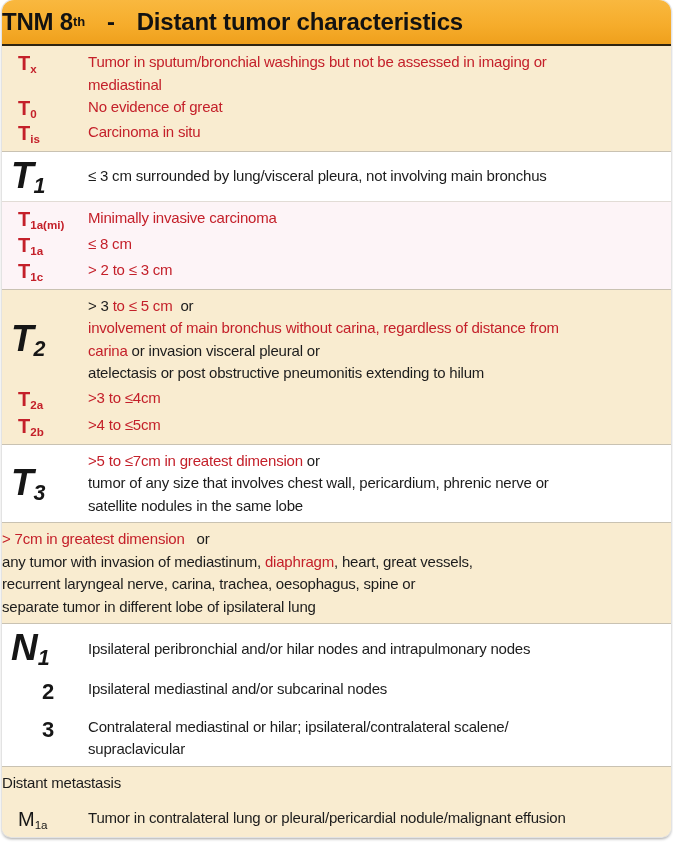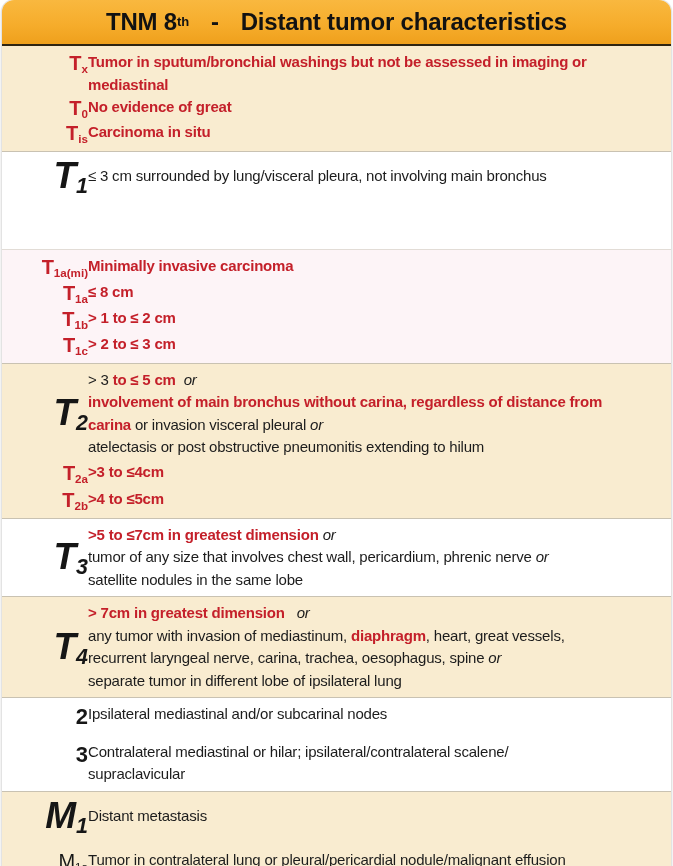--- a/index.html
+++ b/index.html
@@ -22,58 +22,57 @@
   .tnm-table{
     width:669px;margin:0 2px;box-sizing:border-box;
     border-radius:12px 12px 9px 9px;
     overflow:hidden;
     box-shadow:0 0 0 1px #e3e3e3, 0 2px 3px rgba(0,0,0,.35);
   }
   .tnm-header{
     height:44px;
     background:linear-gradient(to bottom, var(--hdr-top) 0%, #f6ad2c 55%, var(--hdr-bot) 100%);
     border-bottom:2px solid #2f2512;
-    display:flex;align-items:center;justify-content:center;
+    display:flex;align-items:center;
     font-size:24px;font-weight:bold;color:#121212;
     letter-spacing:-0.2px;
   }
   .tnm-header sup{font-size:13px;font-weight:bold;vertical-align:super;line-height:0;}
   .tnm-header .sep{margin:0 22px;}
   .section{
     display:flex;flex-direction:column;
     padding:5px 4px 5px 0;
     border-top:1px solid var(--divider);
     box-sizing:border-box;
   }
   .section:first-of-type{border-top:none;}
   .bg-cream{background:var(--cream);}
   .bg-white{background:var(--white);}
-  .bg-pink{background:var(--pink);border-top-color:#e2dcd6;margin-top:48px;}
+  .bg-pink{background:var(--pink);border-top-color:#e2dcd6;}
   .row{display:flex;align-items:flex-start;}
   .row-large{align-items:center;}
   .label{
     flex:0 0 86px;box-sizing:border-box;
     padding-left:16px;font-weight:bold;line-height:1.25;
     white-space:nowrap;
-    text-align:right;
   }
   .label.medium{font-size:20px;}
   .label.large{font-size:37px;line-height:1.05;padding-left:9px;font-style:italic;}
   .label.indent{padding-left:40px;font-size:22px;}
   .label sub{font-size:0.58em;line-height:0;vertical-align:-0.25em;letter-spacing:0;}
   .label.red{color:var(--red);}
   .label.black{color:#161616;}
   .content{
     flex:1;min-width:0;
     font-size:15px;line-height:1.5;letter-spacing:-0.2px;
     padding-right:2px;
   }
   .content .red{color:var(--red);}
-  .content .bold{font-weight:bold;}
-  .content .italic{font-style:italic;}
+  .content .bold{font-weight:normal;}
+  .content .italic{}
 </style>
 </head>
 <body>
 
 <div class="tnm-table">
   <div class="tnm-header">
     <span>TNM 8</span>
       <sup>th</sup>
     <span class="sep">-</span>
     <span>Distant tumor characteristics</span>
@@ -102,24 +101,20 @@
       <div class="section bg-pink" style="row-gap: 1px;">
         <div class="row">
           <div class="label medium red"><span>T</span><sub>1a(mi)</sub></div>
           <div class="content"><span class="red bold">Minimally invasive carcinoma</span></div>
         </div>
         <div class="row">
           <div class="label medium red"><span>T</span><sub>1a</sub></div>
           <div class="content"><span class="red bold">≤ 8 cm</span></div>
         </div>
         <div class="row">
-          <div class="label medium red"><span>T</span><sub>1b</sub></div>
-          <div class="content"><span class="red bold">&gt; 1 to ≤ 2 cm</span></div>
-        </div>
-        <div class="row">
           <div class="label medium red"><span>T</span><sub>1c</sub></div>
           <div class="content"><span class="red bold">&gt; 2 to ≤ 3 cm</span></div>
         </div>
       </div>
       <div class="section bg-cream" style="row-gap: 2px;">
         <div class="row row-large">
           <div class="label large black"><span>T</span><sub>2</sub></div>
           <div class="content"><span>&gt; 3 </span><span class="red bold">to ≤ 5 cm</span><span>&nbsp; </span><span class="italic">or</span><br><span class="red bold">involvement of main bronchus without carina, regardless of distance from</span><br><span class="red bold">carina</span><span> or invasion visceral pleural </span><span class="italic">or</span><br><span>atelectasis or post obstructive pneumonitis extending to hilum</span></div>
         </div>
         <div class="row">
@@ -132,37 +127,39 @@
         </div>
       </div>
       <div class="section bg-white">
         <div class="row row-large">
           <div class="label large black"><span>T</span><sub>3</sub></div>
           <div class="content"><span class="red bold">&gt;5 to ≤7cm in greatest dimension</span><span> </span><span class="italic">or</span><br><span>tumor of any size that involves chest wall, pericardium, phrenic nerve </span><span class="italic">or</span><br><span>satellite nodules in the same lobe</span></div>
         </div>
       </div>
       <div class="section bg-cream">
         <div class="row row-large">
-          <div class="label large black"><span>T</span><sub>4</sub></div>
           <div class="content"><span class="red bold">&gt; 7cm in greatest dimension</span><span>&nbsp;&nbsp; </span><span class="italic">or</span><br><span>any tumor with invasion of mediastinum, </span><span class="red bold">diaphragm</span><span>, heart, great vessels,</span><br><span>recurrent laryngeal nerve, carina, trachea, oesophagus, spine </span><span class="italic">or</span><br><span>separate tumor in different lobe of ipsilateral lung</span></div>
         </div>
       </div>
       <div class="section bg-white" style="row-gap: 10px;">
+        <div class="row row-large">
+          <div class="label large black"><span>N</span><sub>1</sub></div>
+          <div class="content"><span>Ipsilateral peribronchial and/or hilar nodes and intrapulmonary nodes</span></div>
+        </div>
         <div class="row">
           <div class="label medium black indent"><span>2</span></div>
           <div class="content"><span>Ipsilateral mediastinal and/or subcarinal nodes</span></div>
         </div>
         <div class="row">
           <div class="label medium black indent"><span>3</span></div>
           <div class="content"><span>Contralateral mediastinal or hilar; ipsilateral/contralateral scalene/</span><br><span>supraclavicular</span></div>
         </div>
       </div>
       <div class="section bg-cream" style="row-gap: 13px;">
         <div class="row row-large">
-          <div class="label large black"><span>M</span><sub>1</sub></div>
           <div class="content"><span>Distant metastasis</span></div>
         </div>
         <div class="row">
           <div class="label medium black" style="font-weight: normal;"><span>M</span><sub>1a</sub></div>
           <div class="content"><span>Tumor in contralateral lung or pleural/pericardial nodule/malignant effusion</span></div>
         </div>
       </div>
     </div>
 </div>
 

